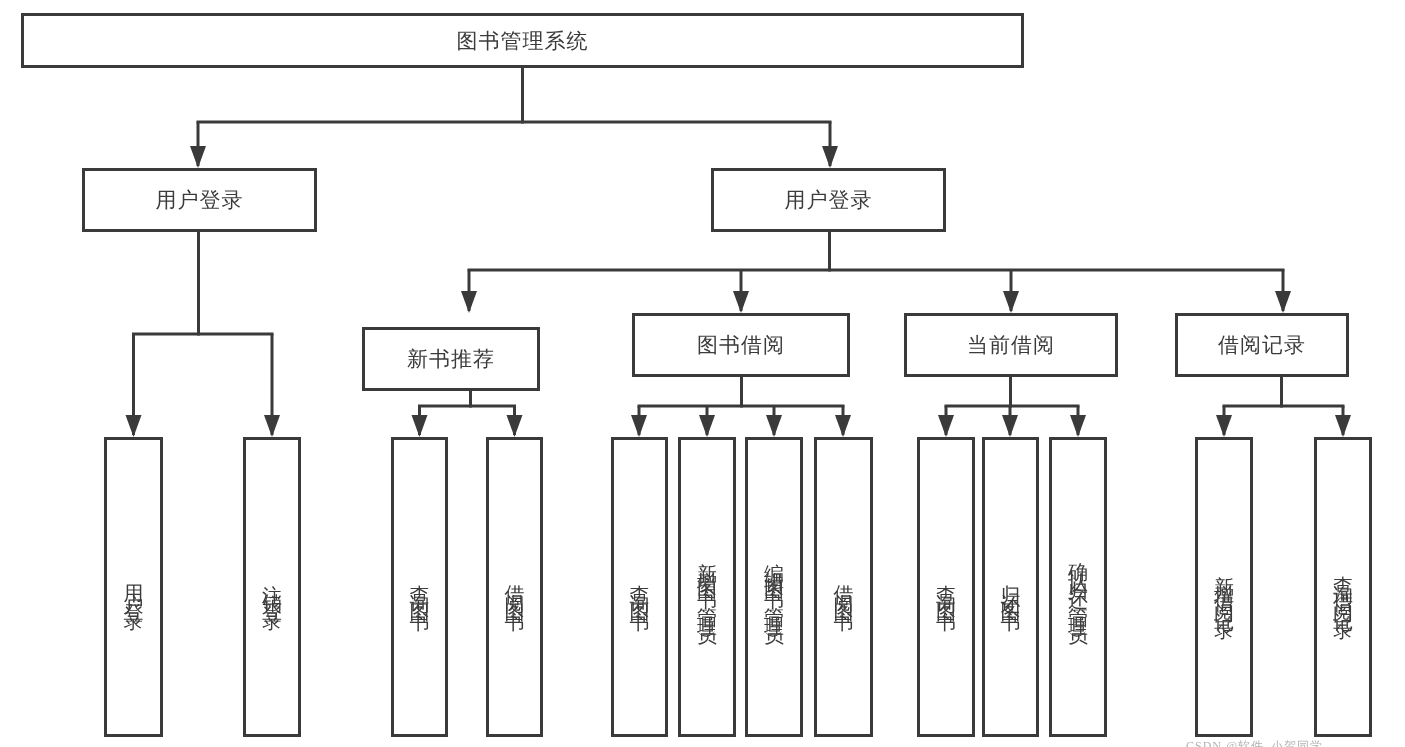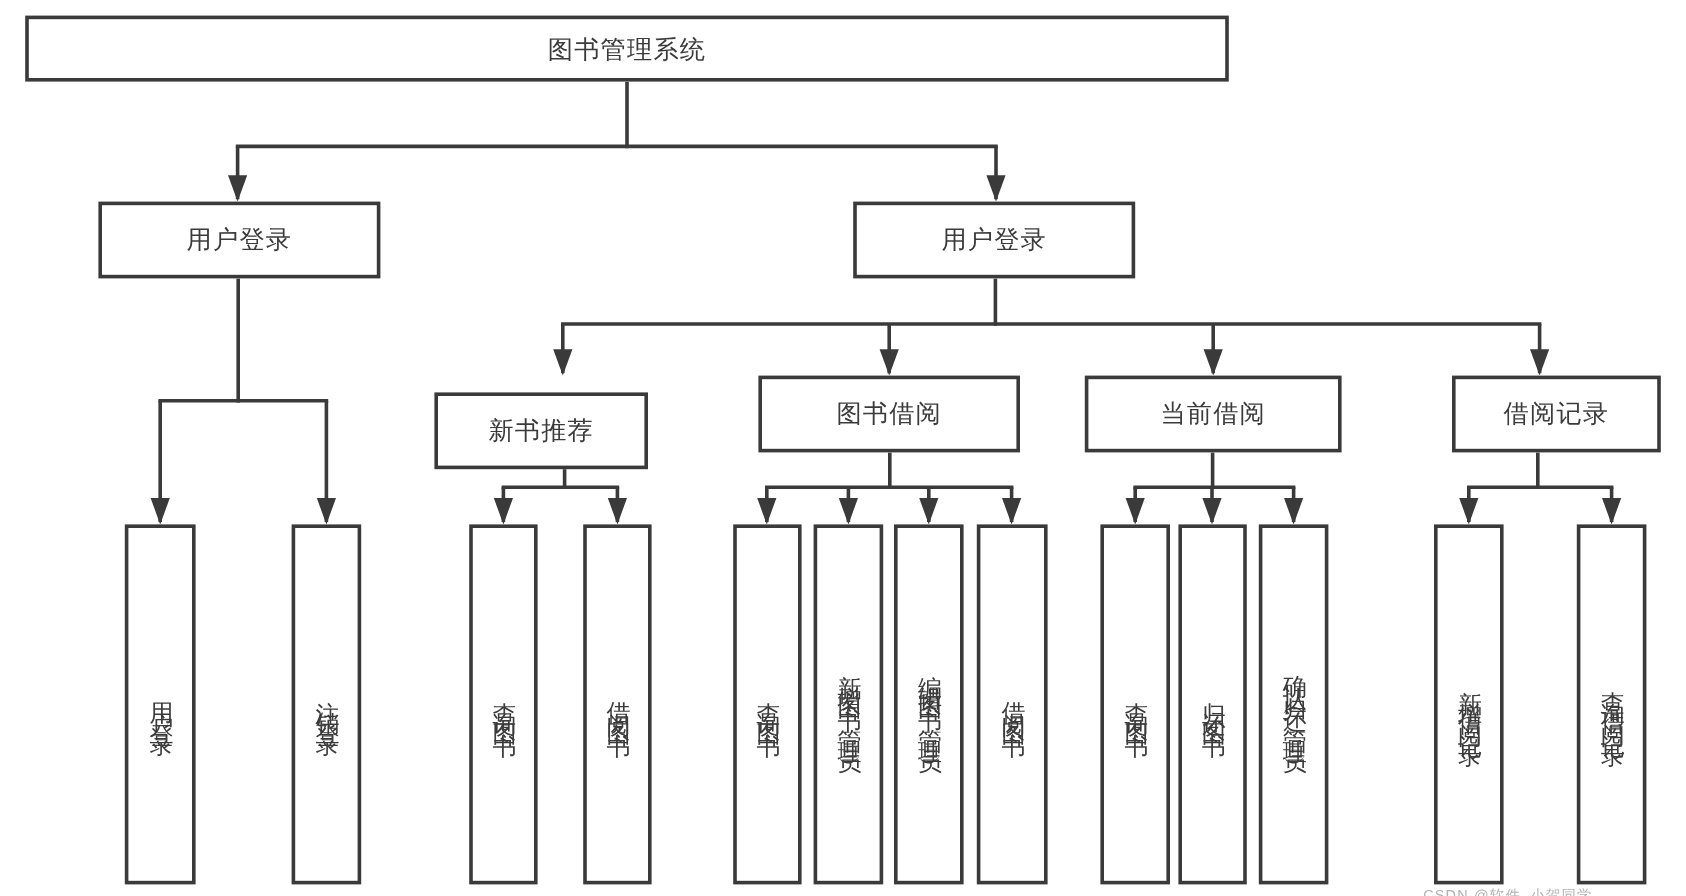--- a/index.html
+++ b/index.html
@@ -1,20 +1,20 @@
 <!DOCTYPE html>
 <html><head>
 <meta charset="utf-8">
 <style>
   html,body{margin:0;padding:0;background:#fff;}
   #canvas{
     position:relative;
     width:1405px;height:747px;
     background:#ffffff;
-    font-family:Liberation Sans, sans-serif;
+    font-family:Liberation Serif, serif;
     overflow:hidden;
   }
   svg.connectors{position:absolute;left:0;top:0;}
   .box{
     position:absolute;
     box-sizing:border-box;
     border:3px solid #3a3a3a;
     background:#ffffff;
     display:flex;
     align-items:center;
@@ -40,21 +40,21 @@
     z-index:5;
     margin-top:28px;
   }
   
   #root       {left:21px;  top:13px;  width:1003px; height:55px;}
   #login      {left:82px;  top:168px; width:235px;  height:64px;}
   #mgmt       {left:711px; top:168px; width:235px;  height:64px;}
   #newbooks   {left:362px; top:327px; width:178px;  height:64px;}
   #borrow     {left:632px; top:313px; width:218px;  height:64px;}
   #current    {left:904px; top:313px; width:214px;  height:64px;}
-  #records    {left:1175px;top:313px; width:174px;  height:64px;margin-left:35px;}
+  #records    {left:1175px;top:313px; width:174px;  height:64px;}
   .leaf{top:437px;height:300px;}
   #u1{left:104px;width:59px;} #u2{left:243px;width:58px;}
   #n1{left:391px;width:57px;} #n2{left:486px;width:57px;}
   #b1{left:611px;width:57px;} #b2{left:678px;width:58px;}
   #b3{left:745px;width:58px;} #b4{left:814px;width:59px;}
   #c1{left:917px;width:58px;} #c2{left:982px;width:57px;}
   #c3{left:1049px;width:58px;}
   #r1{left:1195px;width:58px;} #r2{left:1314px;width:58px;}
 </style>
 </head>

